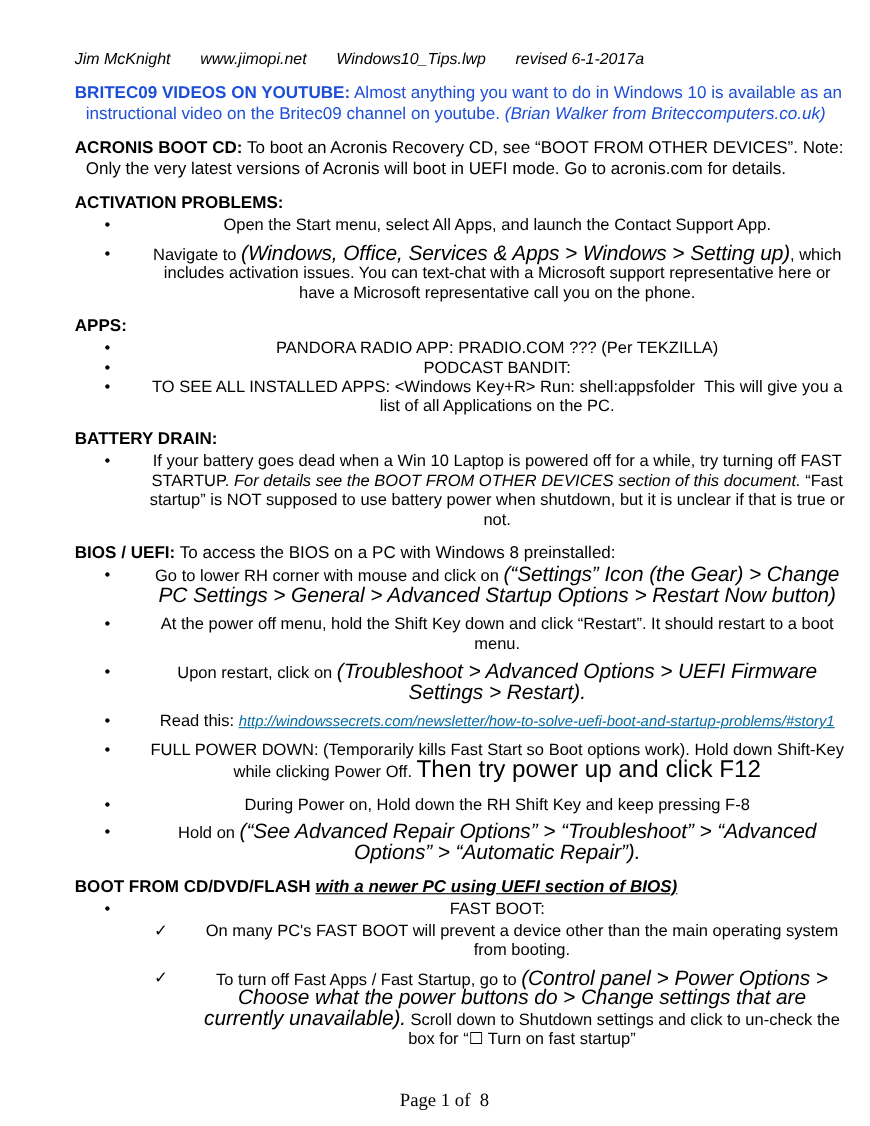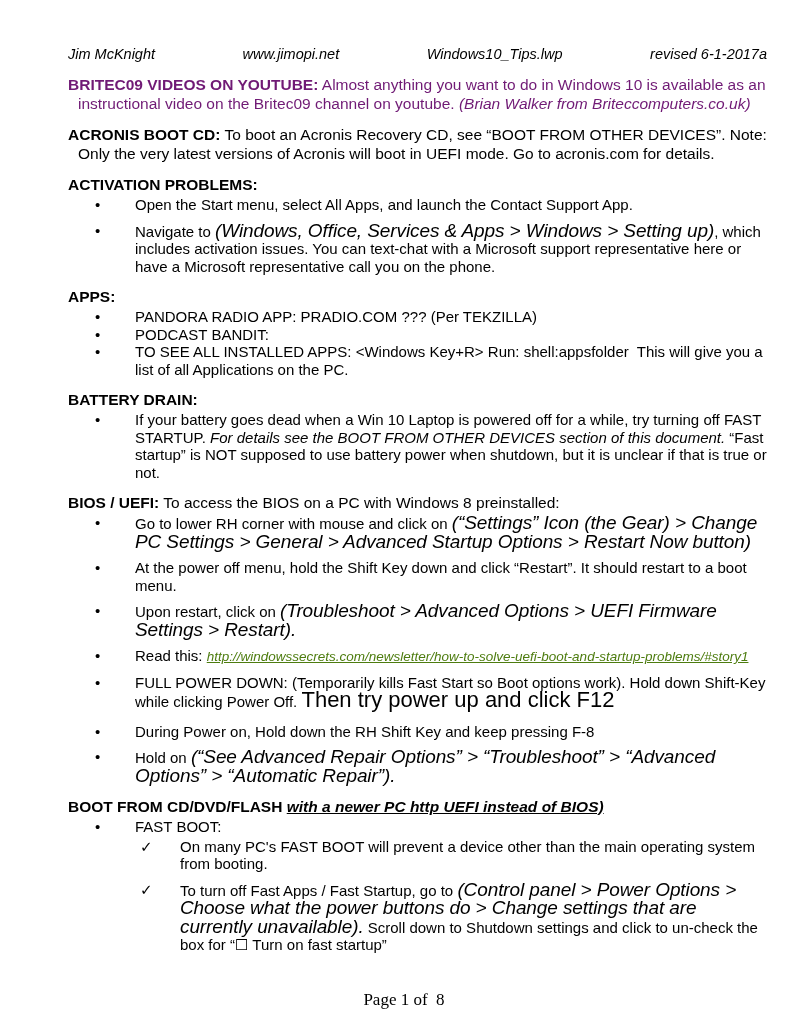--- a/index.html
+++ b/index.html
@@ -17,44 +17,44 @@
     font-size:33px;font-weight:bold;letter-spacing:.5px;
     border-bottom:3px solid #000;padding:0 10px 1px 12px;
     display:inline-block;
   }
   .cc-badge{
     display:inline-block;width:18px;height:18px;border:2px solid #000;border-radius:50%;
     font-size:10px;font-weight:bold;line-height:18px;text-align:center;
     vertical-align:16px;margin-left:15px;letter-spacing:0;
   }
   .byline{
-    display:flex;justify-content:space-between;gap:39px;
+    display:flex;justify-content:flex-start;gap:27px;
     font-style:italic;font-size:14.5px;line-height:17px;margin-top:12px;padding-right:2px;
   }
 
   
   .sec{margin-top:12px;}
   .heading{
     margin:0;line-height:19px;font-size:15.5px;
     padding-left:10px;text-indent:-10px;white-space:pre-wrap;
   }
   .bullet{display:flex;line-height:17.5px;margin-top:2px;}
   .bullet.level1{margin-left:27px;}
   .bullet.level2{margin-left:72px;}
   .bullet .marker{flex:0 0 40px;}
-  .bullet .content{flex:1;white-space:pre-wrap;}
+  .bullet .content{flex:1;white-space:pre-wrap;text-align:center;}
   .sec-loose .bullet + .bullet{margin-top:8px;}
   .sec-loose .bullet.level1 + .bullet.level2{margin-top:2px;}
   .sec-tight .bullet + .bullet{margin-top:0;}
 
   
   .r-bold{font-weight:bold;}
   .r-italic{font-style:italic;}
   .r-narrow{font-style:italic;font-size:19px;letter-spacing:-.1px;}
-  .r-link{font-style:italic;font-size:13.5px;color:#4d7c0f;text-decoration:underline;}
+  .r-link{font-style:italic;font-size:13.5px;color:#0369a1;text-decoration:underline;}
   .r-large{font-size:22px;}
   .r-biu{font-weight:bold;font-style:italic;text-decoration:underline;}
 
   
   .footer{
     width:791px;margin-left:-68px;margin-top:16px;text-align:center;
     font-family:"Liberation Serif","DejaVu Serif",serif;font-size:17px;white-space:pre;
   }
 </style>
 </head>
@@ -65,21 +65,21 @@
   <header>
     <div class="byline">
       <span>Jim McKnight</span>
       <span>www.jimopi.net</span>
       <span>Windows10_Tips.lwp</span>
       <span>revised 6-1-2017a</span>
     </div>
   </header>
 
   <main id="doc-body">
-      <section class="sec sec-loose" style="color: #701a75;">
+      <section class="sec sec-loose" style="color: #1d4ed8;">
         <p class="heading"><span class="r-bold">BRITEC09 VIDEOS ON YOUTUBE:</span><span class="r-normal"> Almost anything you want to do in Windows 10 is available as an instructional video on the Britec09 channel on youtube. </span><span class="r-italic">(Brian Walker from Briteccomputers.co.uk)</span></p>
       </section>
       <section class="sec sec-loose">
         <p class="heading"><span class="r-bold">ACRONIS BOOT CD:</span><span class="r-normal"> To boot an Acronis Recovery CD, see “BOOT FROM OTHER DEVICES”. Note: Only the very latest versions of Acronis will boot in UEFI mode. Go to acronis.com for details.</span></p>
       </section>
       <section class="sec sec-loose">
         <p class="heading"><span class="r-bold">ACTIVATION PROBLEMS:</span></p>
         <div class="bullet level1">
           <span class="marker">•</span>
           <span class="content"><span class="r-normal">Open the Start menu, select All Apps, and launch the Contact Support App.</span></span>
@@ -138,21 +138,21 @@
         <div class="bullet level1">
           <span class="marker">•</span>
           <span class="content"><span class="r-normal">During Power on, Hold down the RH Shift Key and keep pressing F-8</span></span>
         </div>
         <div class="bullet level1">
           <span class="marker">•</span>
           <span class="content"><span class="r-normal">Hold on </span><span class="r-narrow">(“See Advanced Repair Options” &gt; “Troubleshoot” &gt; “Advanced Options” &gt; “Automatic Repair”).</span></span>
         </div>
       </section>
       <section class="sec sec-loose">
-        <p class="heading"><span class="r-bold">BOOT FROM CD/DVD/FLASH </span><span class="r-biu">with a newer PC http UEFI instead of BIOS)</span></p>
+        <p class="heading"><span class="r-bold">BOOT FROM CD/DVD/FLASH </span><span class="r-biu">with a newer PC using UEFI section of BIOS)</span></p>
         <div class="bullet level1">
           <span class="marker">•</span>
           <span class="content"><span class="r-normal">FAST BOOT:</span></span>
         </div>
         <div class="bullet level2">
           <span class="marker">✓</span>
           <span class="content"><span class="r-normal">On many PC's FAST BOOT will prevent a device other than the main operating system from booting.</span></span>
         </div>
         <div class="bullet level2">
           <span class="marker">✓</span>

